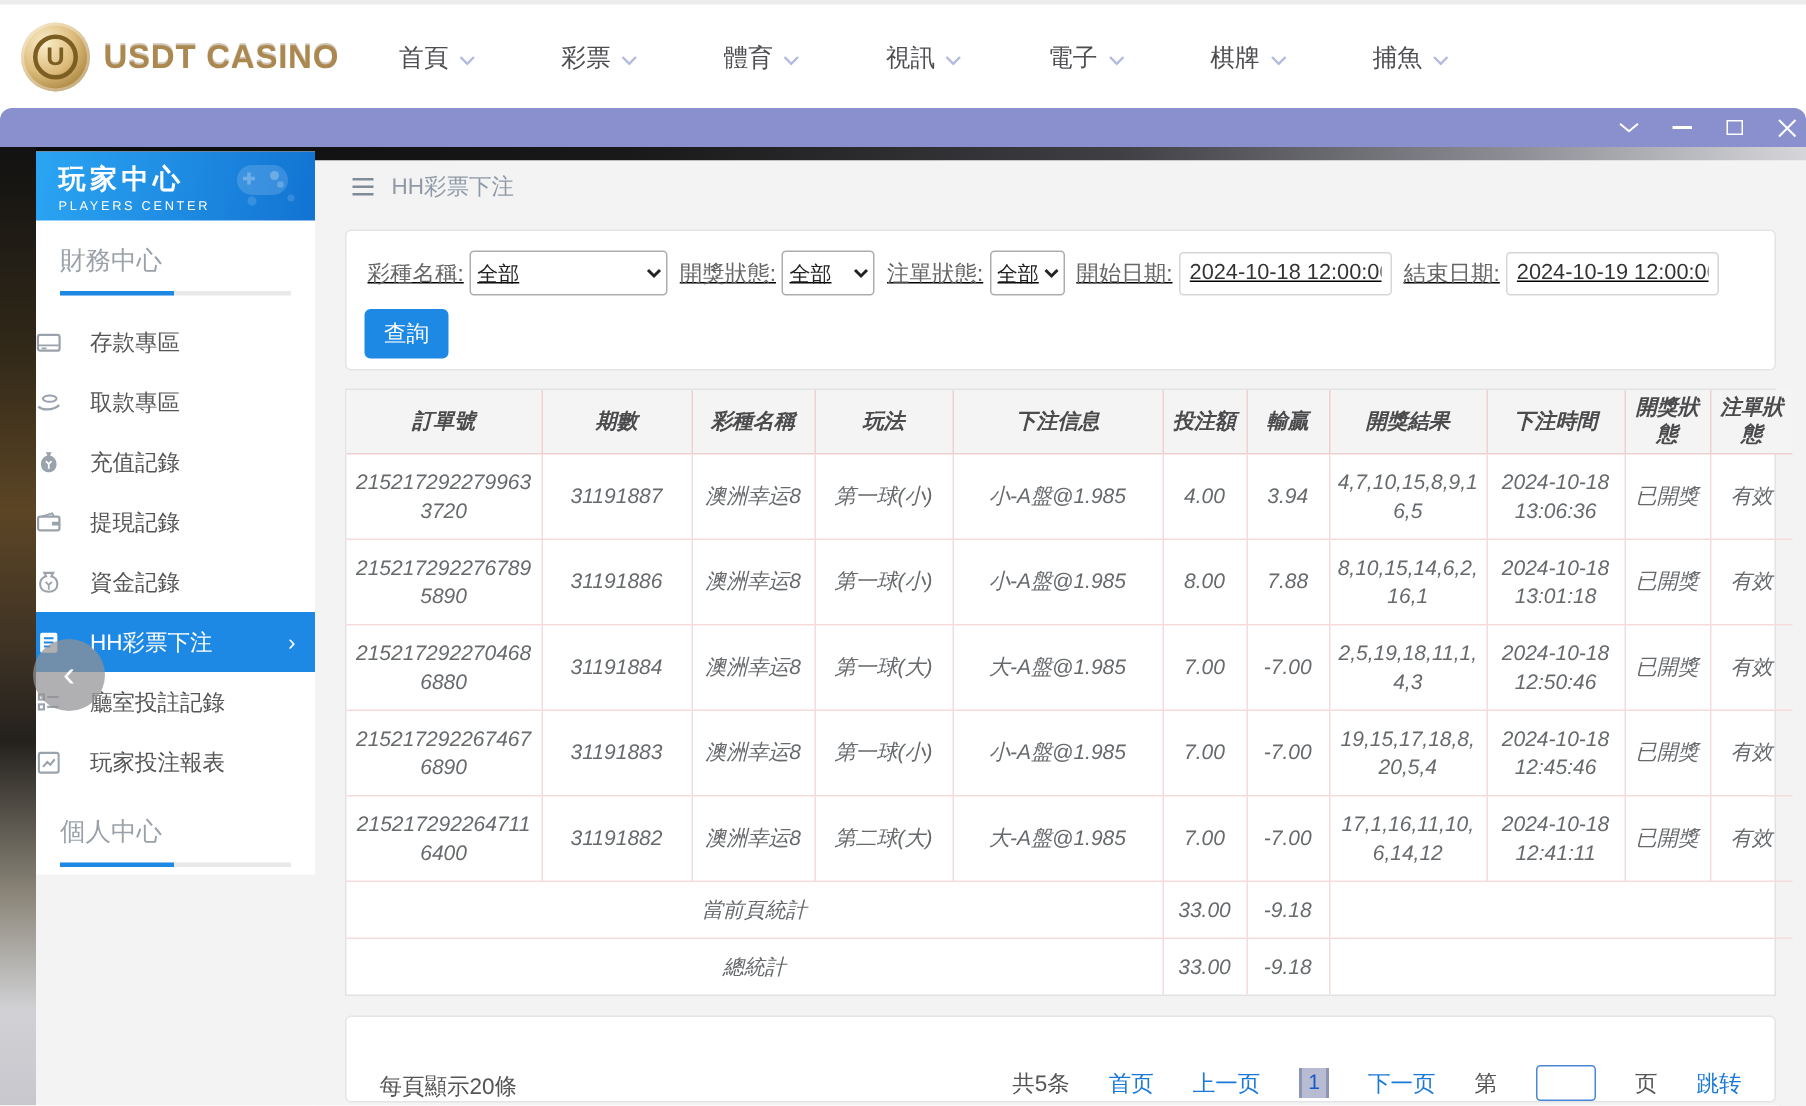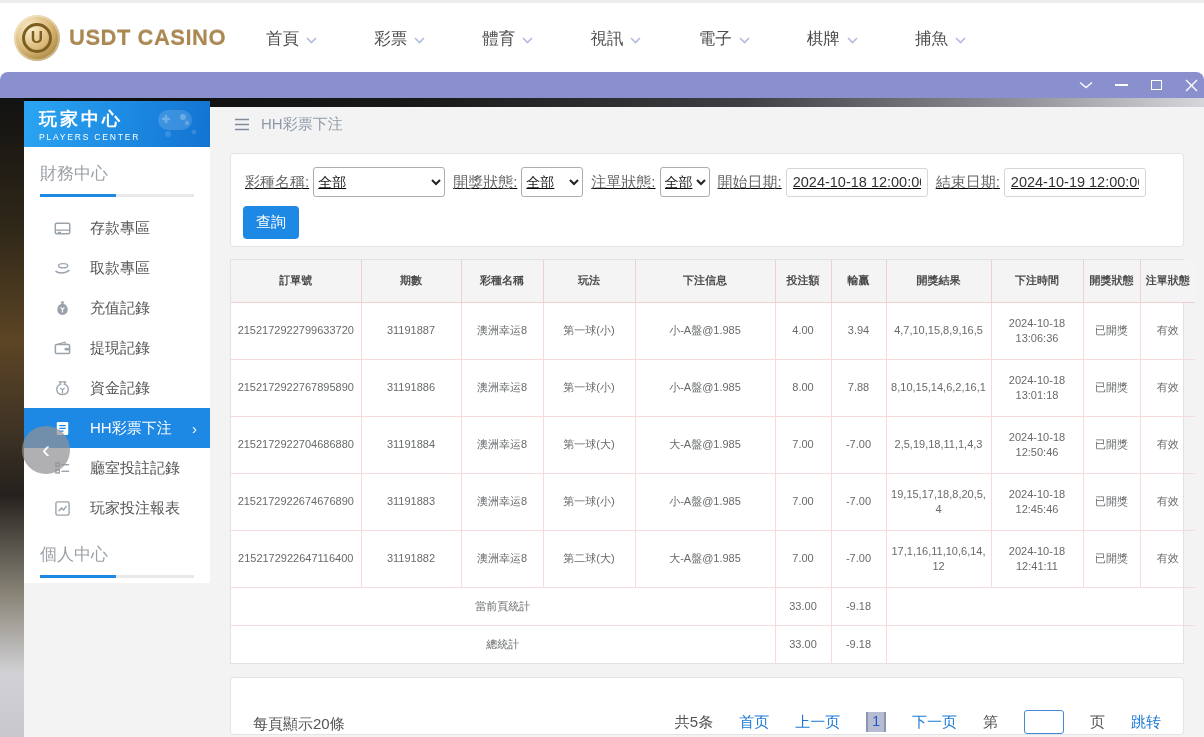--- a/index.html
+++ b/index.html
@@ -42,21 +42,21 @@
   .sidebar { position:absolute; left:24px; top:3px; width:186px; height:482px; background:#fff; overflow:hidden; }
   .sidebar-header { height:46px; background:linear-gradient(100deg,#2ba5f3,#1273d2); position:relative;
                     color:#fff; padding:6px 0 0 15px; overflow:hidden; }
   .sb-title { font-size:18px; font-weight:bold; letter-spacing:3px; }
   .sb-sub { font-size:8.5px; letter-spacing:1.8px; margin-top:1px; }
   .sb-gamepad { position:absolute; right:8px; top:5px; opacity:.55; }
   .section-heading { margin:15px 0 0 16px; font-size:17px; color:#9ba1a8; }
   .section-underline { margin:9px 0 0 16px; width:154px; height:3px; background:#e9e9e9; position:relative; }
   .section-underline::before { content:''; position:absolute; left:0; top:0; width:76px; height:3px; background:#1e88e5; }
   .sb-list { margin-top:11px; }
-  .sb-item { height:40px; display:flex; align-items:center; padding-left:30px; gap:19px;
+  .sb-item { height:40px; display:flex; align-items:center; gap:19px;
              color:#555; font-size:15px; cursor:pointer; position:relative; }
   .sb-item .icon { width:17px; height:17px; color:#9aa2ab; display:flex; flex:0 0 auto; }
   .sb-item .icon svg { width:100%; height:100%; }
   .sb-item.active { background:#1e88e5; color:#fff; }
   .sb-item.active .icon { color:#fff; }
   .sb-item .chev { position:absolute; right:13px; color:#fff; font-size:15px; line-height:1; }
 
   .collapse-btn,.next-btn { position:absolute; width:48px; height:48px; border-radius:50%; border:none;
      color:#fff; font-size:24px; line-height:46px; text-align:center; cursor:pointer; padding:0; }
   .collapse-btn { left:22px; top:328px; background:rgba(145,145,148,.72); }
@@ -74,21 +74,21 @@
   .filter-row label { margin:0 4px 0 8px; }
   .filter-row label:first-child { margin-left:2px; }
   .sel { height:30px; border:1px solid #adadad; border-radius:3px; font-size:14px; color:#222; background:#fff; }
   .sel-lg { width:132px; } .sel-md { width:62px; } .sel-sm { width:50px; }
   .date-input { width:142px; height:29px; border:1px solid #d6d6d6; border-radius:3px;
                 font-size:14.5px; color:#333; padding:0 6px; }
   .search-btn { margin-top:9px; background:#1e88e5; color:#fff; border:none; border-radius:4px;
                 font-size:15px; padding:7px 13px; cursor:pointer; }
 
   .table-card { margin:12px 20px 0; width:954px; background:#fff; border:1px solid #e2e2e4; }
-  table { width:100%; border-collapse:collapse; table-layout:fixed; font-size:11px; color:#676a6c; }
+  table { width:100%; border-collapse:collapse; table-layout:fixed; font-size:14px; color:#676a6c;font-style:italic; }
   thead th { background:#f4f4f4; font-weight:bold; color:#4b4b4d; height:42px;
              border-right:1px solid #efcfcf; border-bottom:1px solid #efcfcf; padding:0 2px; }
   th:last-child, td:last-child { border-right:none; }
   tbody td { height:57px; text-align:center; border-right:1px solid #f5dbdb; border-bottom:1px solid #f5dbdb;
              padding:2px 4px; line-height:1.35; }
   tbody tr.summary-row td { height:38px; }
   tbody tr:last-child td { border-bottom:none; }
   td.break { word-break:break-all; }
 
   .pager-card { margin:13px 20px 0; width:954px; height:58px; background:#fff; border:1px solid #e4e4e6;

